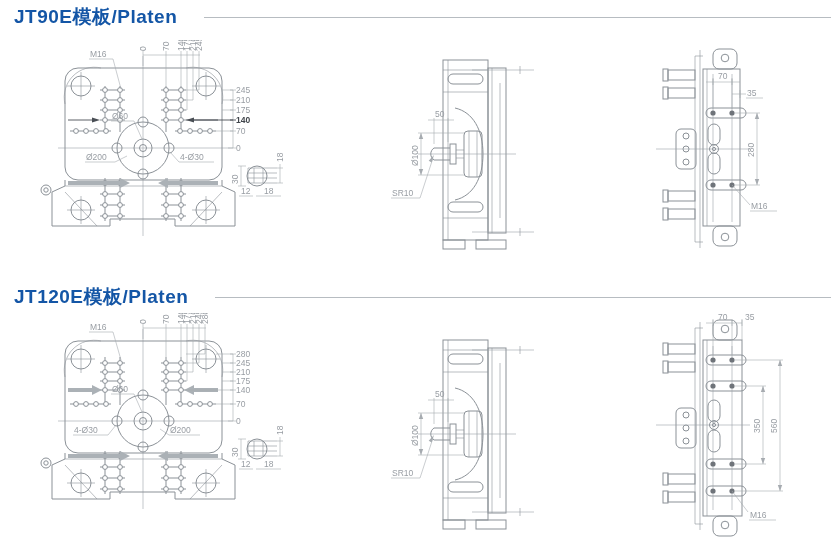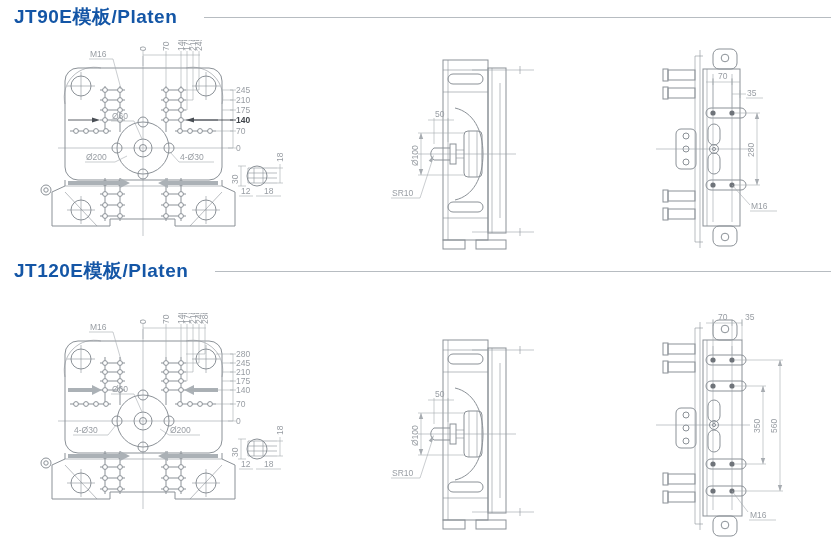--- a/index.html
+++ b/index.html
@@ -237,21 +237,21 @@
       <text x="97" y="52">35</text>
       <path class="dim" d="M85,69 H110 M85,141 H110 M107,69 V141"></path>
       <polygon class="dimf" points="107,69 104.8,75 109.2,75"></polygon>
         <polygon class="dimf" points="107,141 104.8,135 109.2,135"></polygon>
       <text transform="rotate(-90 104 113)" x="104" y="113">280</text>
       <path class="dim" d="M82,141 L100,161 M100,167 H127"></path>
       <text x="101" y="165">M16</text>
     </g>
   </svg>
 
-  <h2 class="sec" style="top:258px;text-align:right;">
+  <h2 class="sec" style="top:284px;text-align:right;">
     <span class="ttl">JT120E模板/Platen</span>
     <span class="rule"></span>
   </h2>
 
   <svg class="v" style="left:30px;top:313px;" width="290" height="226" viewBox="0 0 290 226">
     <g>
       <path class="cl" d="M113,16 V196 M28,108 H200"></path>
     </g>
     <g>
       <rect x="35" y="28" width="157" height="112" rx="13"></rect>

